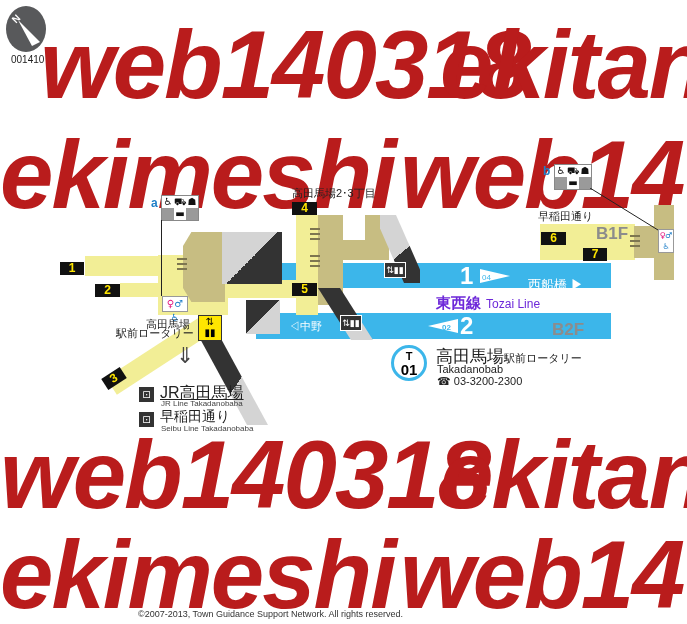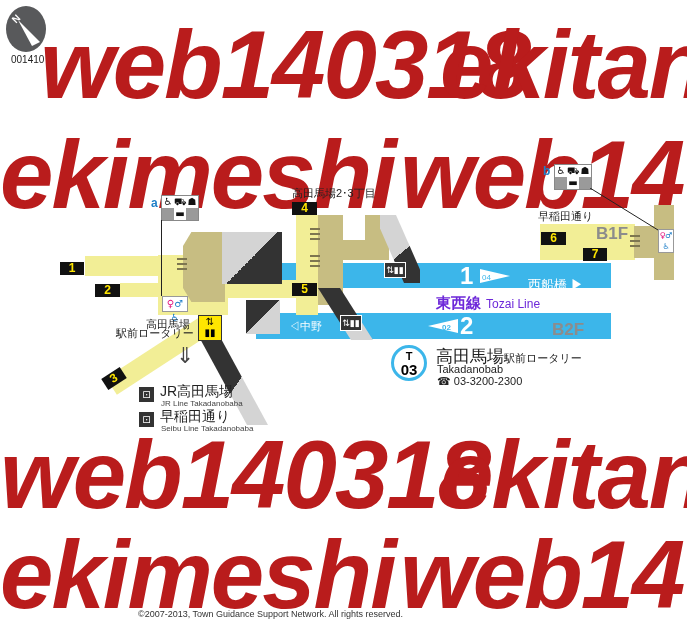--- a/index.html
+++ b/index.html
@@ -157,29 +157,29 @@
   <span>▬</span>
   <span class="g"></span>
 </div>
 <svg class="abs" style="left:590px;top:188px;" width="70" height="45">
     <line x1="0" y1="0" x2="68" y2="42" stroke="#222" stroke-width="1"></line>
   </svg>
 
 <div class="abs" style="left:176px;top:343px;font-size:22px;color:#444;">⇓</div>
 
 <div class="rail-icon" style="left:139px;top:387px;">⊡</div>
-<div class="lbl" style="left:160px;top:383px;font-size:14px;">JR高田馬場</div>
+<div class="lbl" style="left:160px;top:383px;font-size:16px;text-decoration:underline;">JR高田馬場</div>
 <div class="lbl" style="left:161px;top:399px;font-size:8px;color:#444;">JR Line Takadanobaba</div>
 <div class="rail-icon" style="left:139px;top:412px;">⊡</div>
 <div class="lbl" style="left:160px;top:408px;font-size:14px;">早稲田通り</div>
 <div class="lbl" style="left:161px;top:424px;font-size:8px;color:#444;">Seibu Line Takadanobaba</div>
 
 <div class="abs" style="left:391px;top:345px;width:30px;height:30px;border:3px solid #3cb6ea;border-radius:50%;background:#fff;text-align:center;font-weight:bold;font-family:'Liberation Sans',sans-serif;">
   <div style="font-size:11px;line-height:12px;margin-top:2px;">T</div>
-  <div style="font-size:15px;line-height:15px;">03</div>
+  <div style="font-size:15px;line-height:15px;">01</div>
 </div>
 <div class="lbl" style="left:436px;top:345px;">
   <span style="font-size:17px;">高田馬場</span><span style="font-size:11px;">駅前ロータリー</span>
 </div>
 <div class="lbl" style="left:437px;top:363px;font-size:11px;">Takadanobab</div>
 <div class="lbl" style="left:437px;top:375px;font-size:11px;">☎ 03-3200-2300</div>
 
 <div class="lbl" style="left:138px;top:609px;font-size:9px;color:#333;">©2007-2013, Town Guidance Support Network. All rights reserved.</div>
 
 </body></html>

